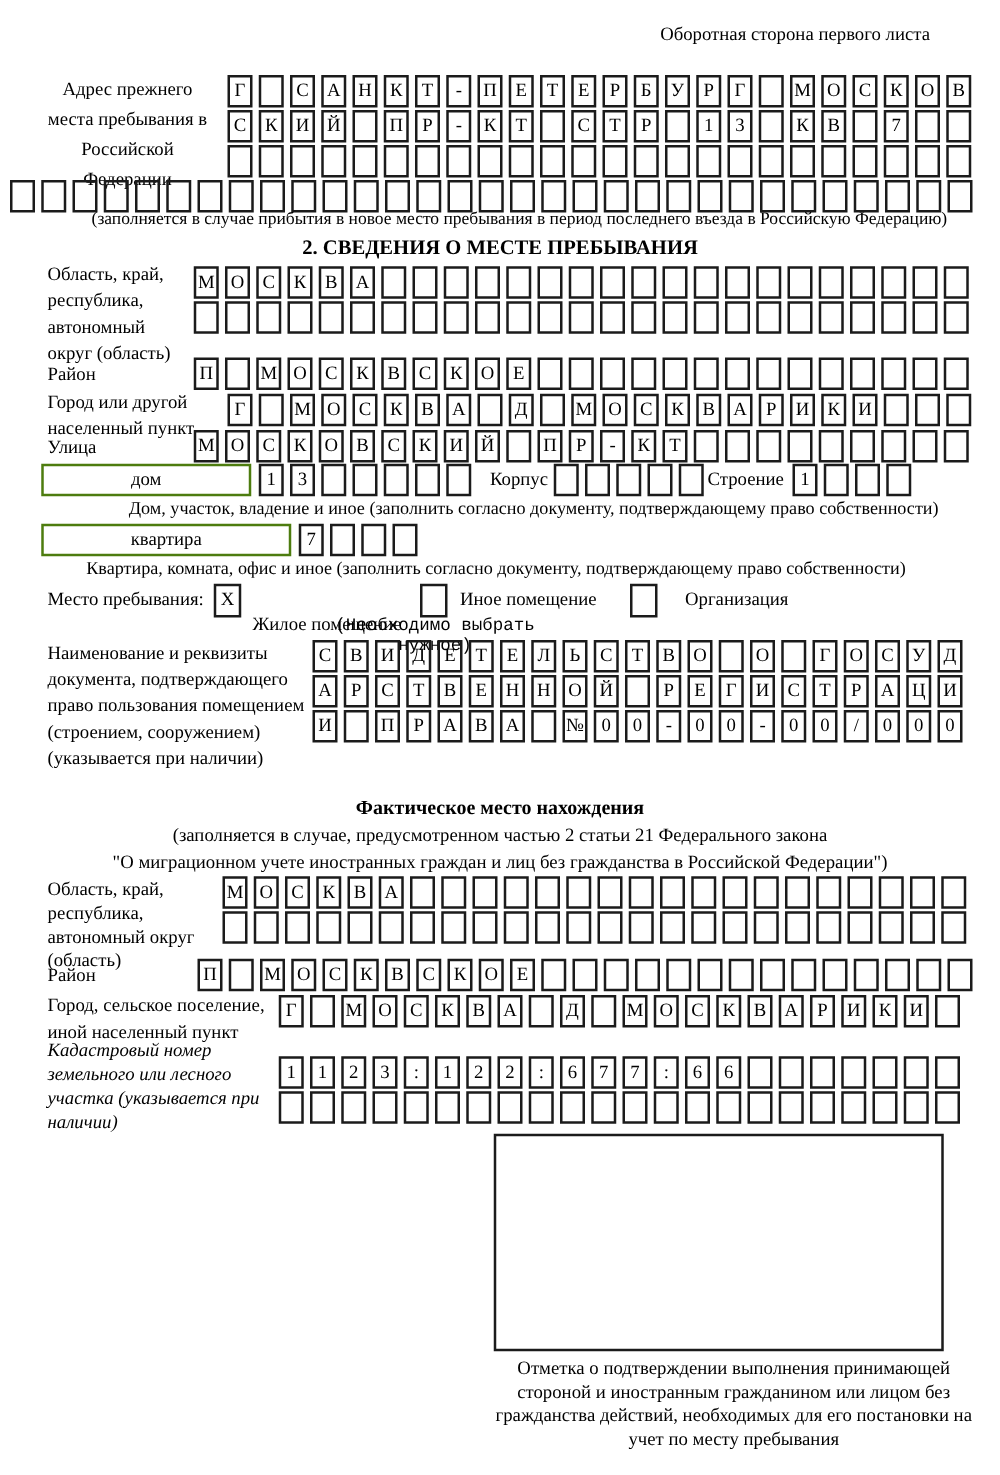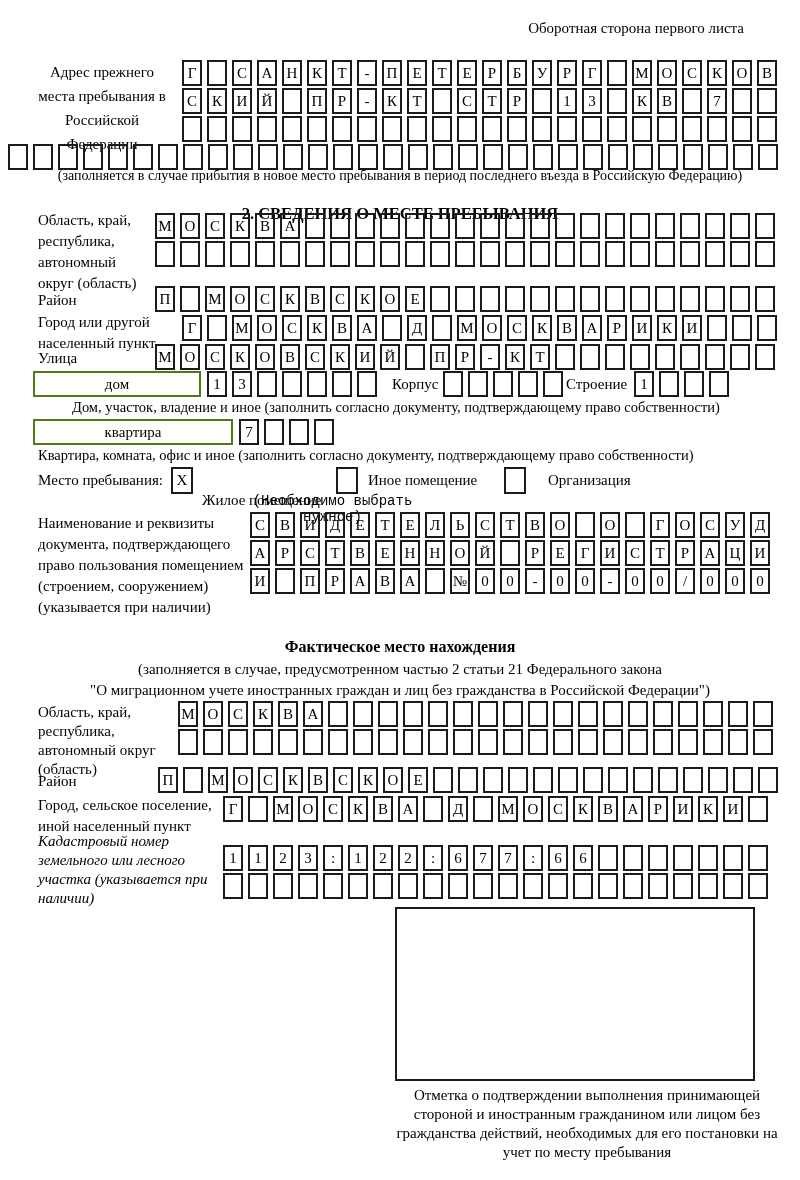--- a/index.html
+++ b/index.html
@@ -6,21 +6,21 @@
   html,body { background:#ffffff; }
   body {
     width:800px; height:1180px; position:relative;
     font-family:"Liberation Serif","DejaVu Serif",serif;
     color:#000;
   }
   .abs { position:absolute; }
   .label { position:absolute; font-size:15px; line-height:21px; }
   .lh19 { line-height:19px; }
   .lh24 { line-height:24px; }
-  .note { font-size:14px; }
+  .note { font-size:14px;padding-left:31px; }
   .center { left:0; width:800px; text-align:center; }
   .bold { font-weight:bold; }
   .cellrow { position:absolute; display:flex; gap:5px; }
   .cell {
     flex:none; width:20px; height:26px;
     border:2px solid #1b1b1b;
     font-size:15px; line-height:22px; text-align:center;
   }
   .labelbox {
     position:absolute; height:26px; border:2px solid #4d7c0f;
@@ -144,21 +144,21 @@
     <span class="cell"></span>
     <span class="cell"></span>
     <span class="cell"></span>
     <span class="cell"></span>
     <span class="cell"></span>
     <span class="cell"></span>
     <span class="cell"></span>
   </div>
 <div class="abs note center" style="top:168px;">(заполняется в случае прибытия в новое место пребывания в период последнего въезда в Российскую Федерацию)</div>
 
-<div class="abs center bold" style="top:188px; font-size:16.5px;margin-top:16px;">2. СВЕДЕНИЯ О МЕСТЕ ПРЕБЫВАНИЯ</div>
+<div class="abs center bold" style="top:188px; font-size:16.5px;">2. СВЕДЕНИЯ О МЕСТЕ ПРЕБЫВАНИЯ</div>
 
 <div class="label" style="left:38px; top:210px; width:114px;">Область, край, республика, автономный округ (область)</div>
 <div class="cellrow" style="left:155px; top:213px;">
     <span class="cell">М</span>
     <span class="cell">О</span>
     <span class="cell">С</span>
     <span class="cell">К</span>
     <span class="cell">В</span>
     <span class="cell">А</span>
     <span class="cell"></span>

